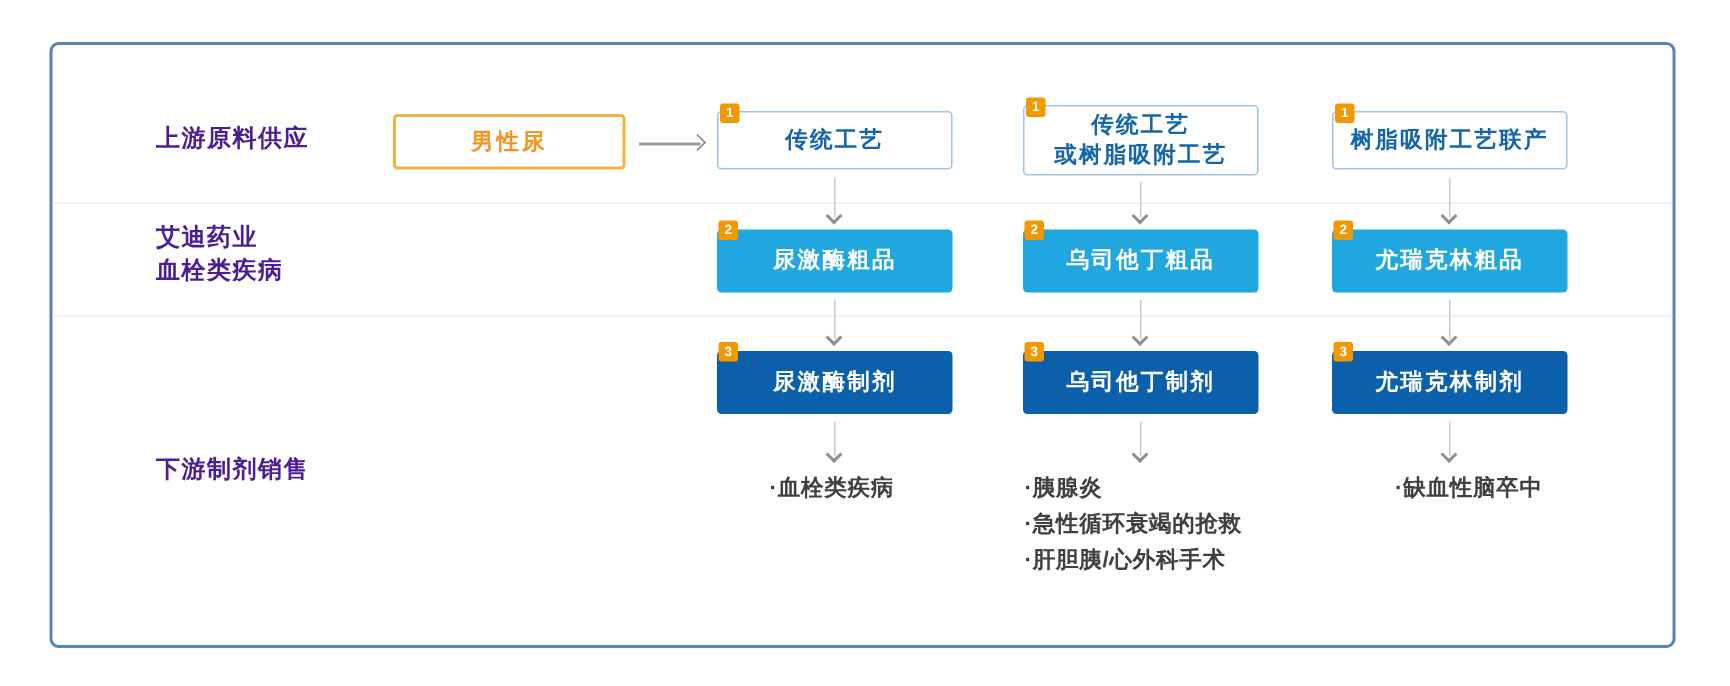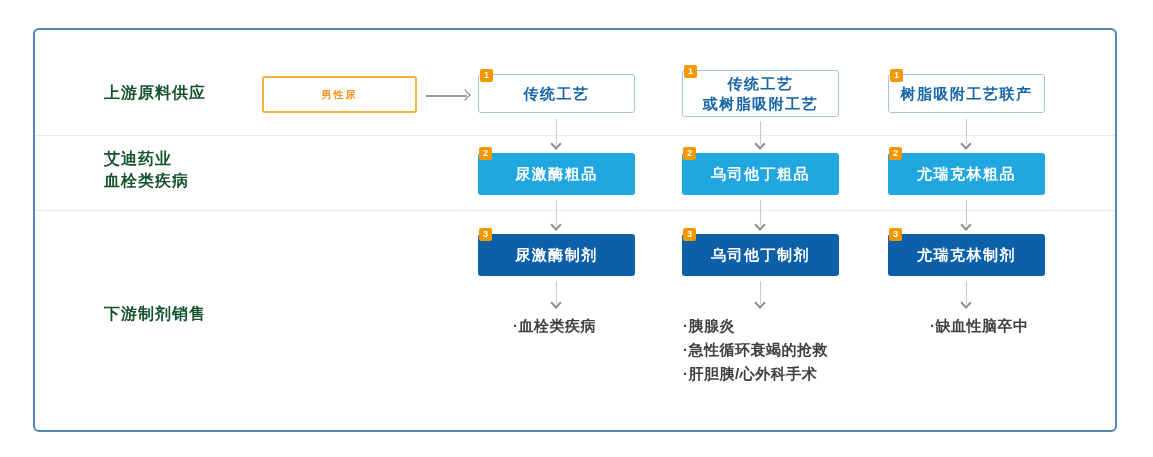--- a/index.html
+++ b/index.html
@@ -8,27 +8,27 @@
     font-family:"Liberation Sans","DejaVu Sans",sans-serif;
   }
   .frame{
     position:absolute;left:33px;top:28px;width:1084px;height:404px;
     border:2px solid #5585b5;border-radius:6px;background:#ffffff;box-sizing:border-box;
   }
   .divider{position:absolute;left:35px;width:1080px;height:1px;background:#ececec;}
   .d1{top:135px;}
   .d2{top:210px;}
   .row-label{
-    position:absolute;color:#14532d;font-weight:bold;font-size:16px;letter-spacing:1px;line-height:22px;white-space:nowrap;
+    position:absolute;color:#4c1d95;font-weight:bold;font-size:16px;letter-spacing:1px;line-height:22px;white-space:nowrap;
   }
   .source-box{
     position:absolute;left:262px;top:76px;width:155px;height:37px;
     border:2px solid #f2b43e;border-radius:3px;background:#ffffff;box-sizing:border-box;
     display:flex;align-items:center;justify-content:center;
-    color:#f7941d;font-weight:bold;font-size:10px;letter-spacing:2px;
+    color:#f7941d;font-weight:bold;font-size:15px;letter-spacing:2px;
   }
   .node{
     position:absolute;width:157px;box-sizing:border-box;border-radius:3px;
     display:flex;flex-direction:column;align-items:center;justify-content:center;
     font-weight:bold;font-size:15px;letter-spacing:1.5px;text-align:center;line-height:20px;
   }
   .process{background:#ffffff;border:1px solid #a0c4e4;color:#1565a9;height:39px;top:74px;}
   .crude{background:#21a7e0;color:#ffffff;height:42px;top:153px;}
   .formulation{background:#0c5fa9;color:#ffffff;height:42px;top:234px;}
   .badge{

